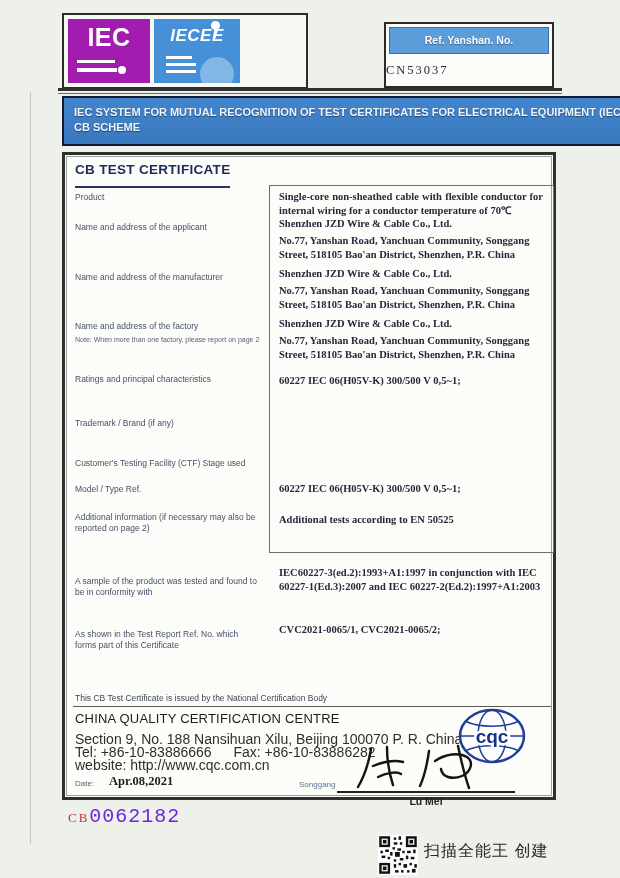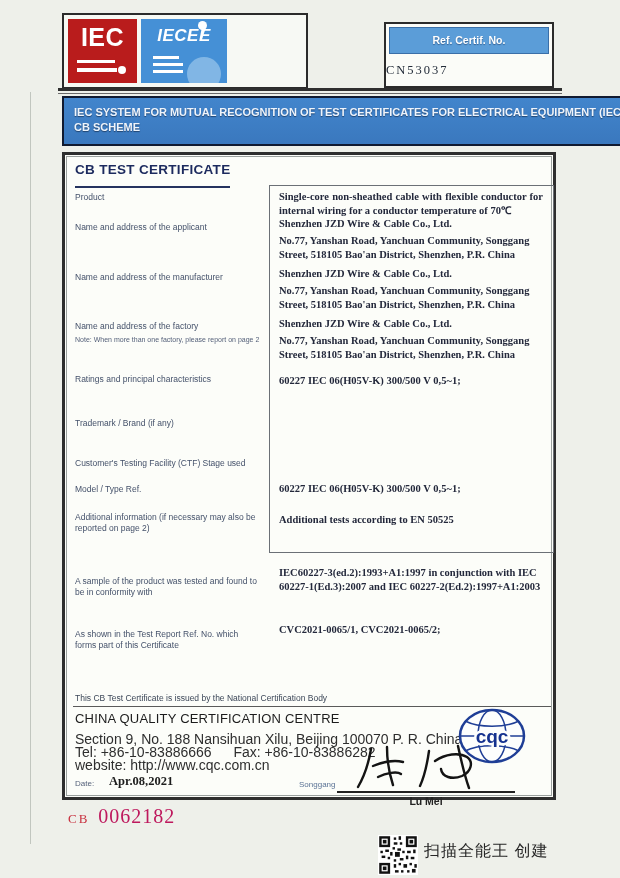--- a/index.html
+++ b/index.html
@@ -10,21 +10,21 @@
     font-family:"Liberation Sans", sans-serif;
     overflow:hidden;
   }
   .abs { position:absolute; }
   
   .scan-edge { left:30px; top:92px; width:1px; height:752px; background:rgba(80,90,80,.28); }
 
   
   .logo-box { left:62px; top:13px; width:246px; height:76px; background:#f7f9f4;
     border:2px solid #2b2b2b; display:flex; gap:4px; padding:4px; align-items:center; }
-  .iec-square { position:relative; width:69px; height:64px; background:#b91c1c; }
+  .iec-square { position:relative; width:82px; height:64px; background:#a21caf; }
   .iec-square .iec-txt { position:absolute; top:4px; left:0; width:100%; text-align:center;
     color:#fff; font-weight:bold; font-size:25px; letter-spacing:0.5px; }
   .iec-bar1 { position:absolute; left:9px; top:41px; width:38px; height:3px; background:#fff; }
   .iec-bar2 { position:absolute; left:9px; top:49px; width:40px; height:4px; background:#fff; }
   .iec-dot  { position:absolute; left:50px; top:47px; width:8px; height:8px; border-radius:50%; background:#fff; }
   .iecee-square { position:relative; width:86px; height:64px; background:#4590d6; overflow:hidden; }
   .iecee-square .iecee-txt { position:absolute; top:7px; left:0; width:100%; text-align:center;
     color:#fff; font-weight:bold; font-style:italic; font-size:17px; letter-spacing:0.5px; }
   .iecee-globe { position:absolute; right:6px; bottom:-8px; width:34px; height:34px; border-radius:50%;
     background:#8cbde8; opacity:.85; }
@@ -76,22 +76,22 @@
   .sig-label { position:absolute; left:234px; top:625px; font-size:8px; color:#5b7396; }
   .sig-script { position:absolute; left:278px; top:586px; }
   .sig-line { position:absolute; left:272px; top:636px; width:178px; height:2px; background:#222; }
   .sig-name { position:absolute; left:272px; top:640px; width:178px; text-align:center;
     font-size:10.5px; font-weight:bold; color:#222; }
   .cqc-logo { position:absolute; left:392px; top:552px; }
 
   
   .serial { left:68px; top:805px; display:flex; align-items:baseline; }
   .serial-prefix { font-family:"Liberation Serif", serif; font-size:13px; color:#c8303f; letter-spacing:2px; }
-  .serial-number { font-family:Liberation Serif, serif; font-size:20px; color:#be185d;
-    letter-spacing:1px; margin-left:9px; }
+  .serial-number { font-family:Liberation Mono, monospace; font-size:20px; color:#6d28d9;
+    letter-spacing:1px; }
   .qr { left:378px; top:835px; }
   .watermark { left:424px; top:841px; font-size:16px; color:#262626; letter-spacing:1px; }
 </style>
 </head>
 <body>
 
 <div id="page">
 
   <div class="abs scan-edge"></div>
 
@@ -107,21 +107,21 @@
       <div class="iecee-string"></div>
       <div class="iecee-txt">IECEE</div>
       <div class="iecee-globe"></div>
       <div class="iecee-l1"></div>
       <div class="iecee-l2"></div>
       <div class="iecee-l3"></div>
     </div>
   </div>
 
   <div class="abs ref-box">
-    <div class="ref-bar">Ref. Certif. No.</div>
+    <div class="ref-bar">Ref. Yanshan. No.</div>
     <div class="ref-val">CN53037</div>
   </div>
 
   <div class="abs rule-a"></div>
   <div class="abs rule-b"></div>
 
   <div class="abs banner">IEC SYSTEM FOR MUTUAL RECOGNITION OF TEST CERTIFICATES FOR ELECTRICAL EQUIPMENT (IECEE) CB SCHEME</div>
 
   <div class="abs main-box">
     <div class="main-inner"></div>

